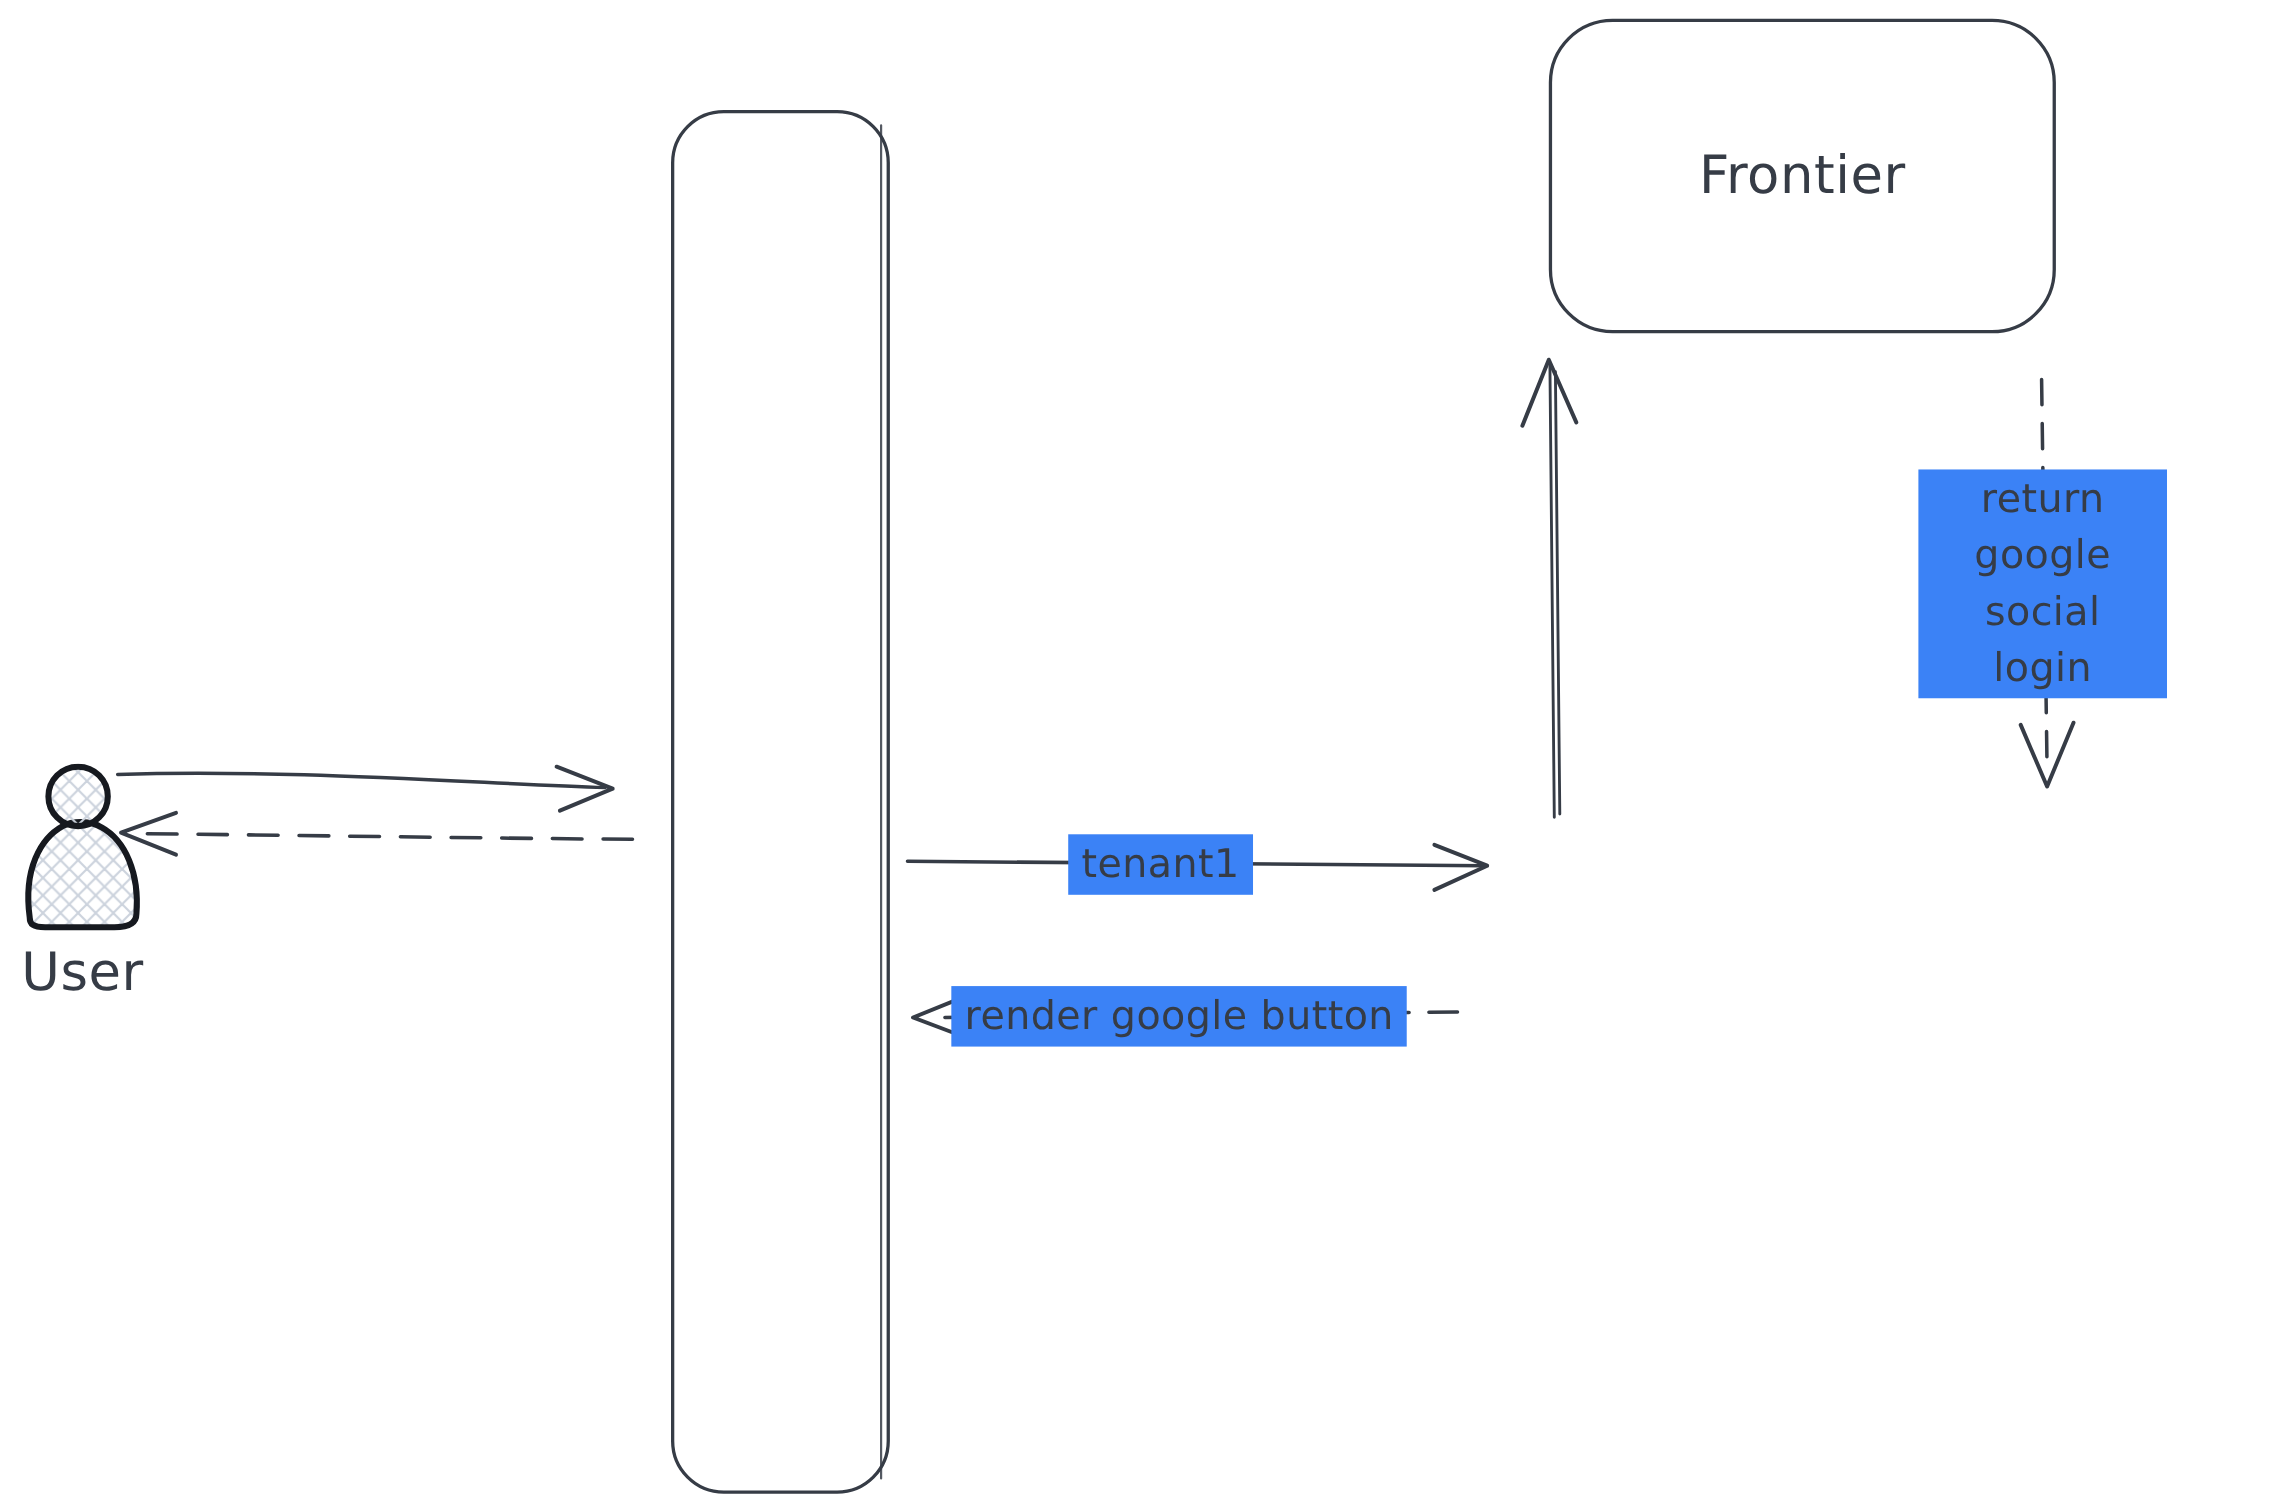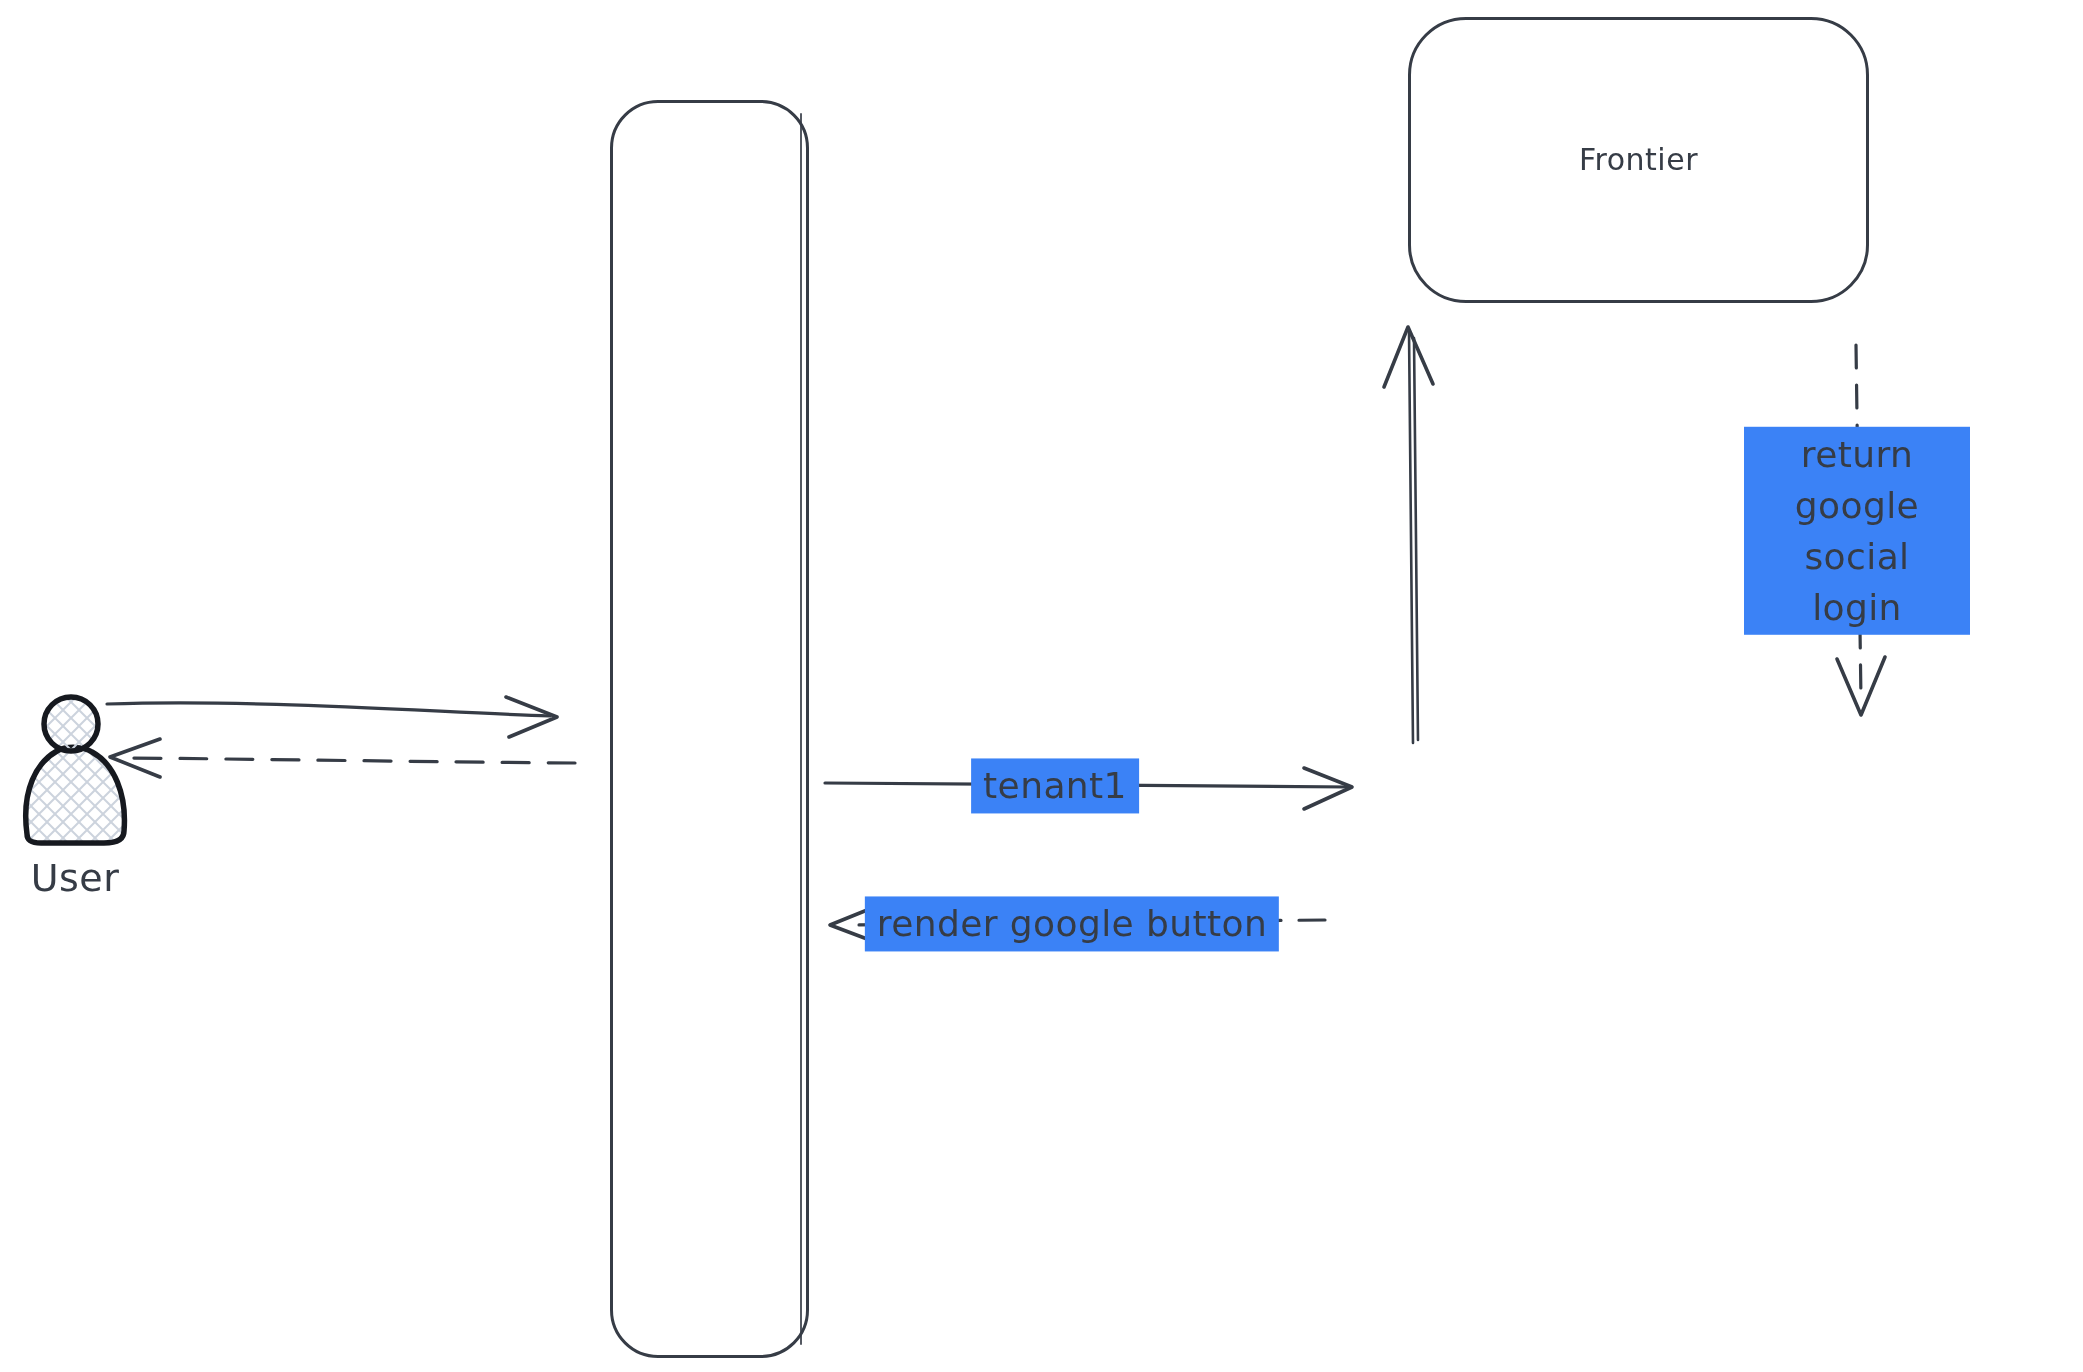--- a/index.html
+++ b/index.html
@@ -18,21 +18,21 @@
   svg.edges path.dashed-a{stroke-dasharray:27 19}
   svg.edges path.dashed-b{stroke-dasharray:26 18}
   svg.edges path.dashed-c{stroke-dasharray:23 17}
 
   .node{
     position:absolute;z-index:2;background:#fff;
     border:3px solid var(--stroke,#363c46);
     display:flex;align-items:center;justify-content:center;
   }
   .node-label{
-    font-size:30px;line-height:1.45;text-align:left;white-space:pre-line;
+    font-size:48px;line-height:1.45;text-align:left;white-space:pre-line;
     letter-spacing:.5px;
   }
   .node-lb{left:610px;top:100px;width:193px;height:1252px;border-radius:48px}
   .node-frontier{left:1408px;top:17px;width:455px;height:280px;border-radius:58px}
   .node-fm{left:1382px;top:775px;width:463px;height:312px;border-radius:58px}
   .inner-edge{
     position:absolute;right:4px;top:10px;bottom:10px;width:2px;
     background:var(--stroke,#363c46);opacity:.85;border-radius:2px;
   }
 
@@ -43,21 +43,21 @@
     letter-spacing:.4px;
   }
   .lbl-request{left:328px;top:713px}
   .lbl-tenant1{left:1055px;top:786px}
   .lbl-render{left:1072px;top:924px}
   .lbl-find{left:1412px;top:531px}
   .lbl-return{left:1857px;top:531px}
 
   .actor{position:absolute;left:10px;top:694px;z-index:2;width:130px;text-align:center}
   .actor svg{display:block;margin:0 auto}
-  .actor-label{font-size:38px;letter-spacing:.5px;margin-top:6px;text-align:center}
+  .actor-label{font-size:48px;letter-spacing:.5px;margin-top:6px;text-align:center}
   .icon-stroke{stroke:var(--icon-stroke,#16191f)}
 </style>
 </head>
 <body style="--stroke: #363c46; --icon-stroke: #16191f; --hatch: #ccd3dd; --background: #ffffff;">
 
 <div class="canvas">
 
   <svg class="edges" width="2083" height="1372" viewBox="0 0 2083 1372" xmlns="http://www.w3.org/2000/svg">
 
     <g>

